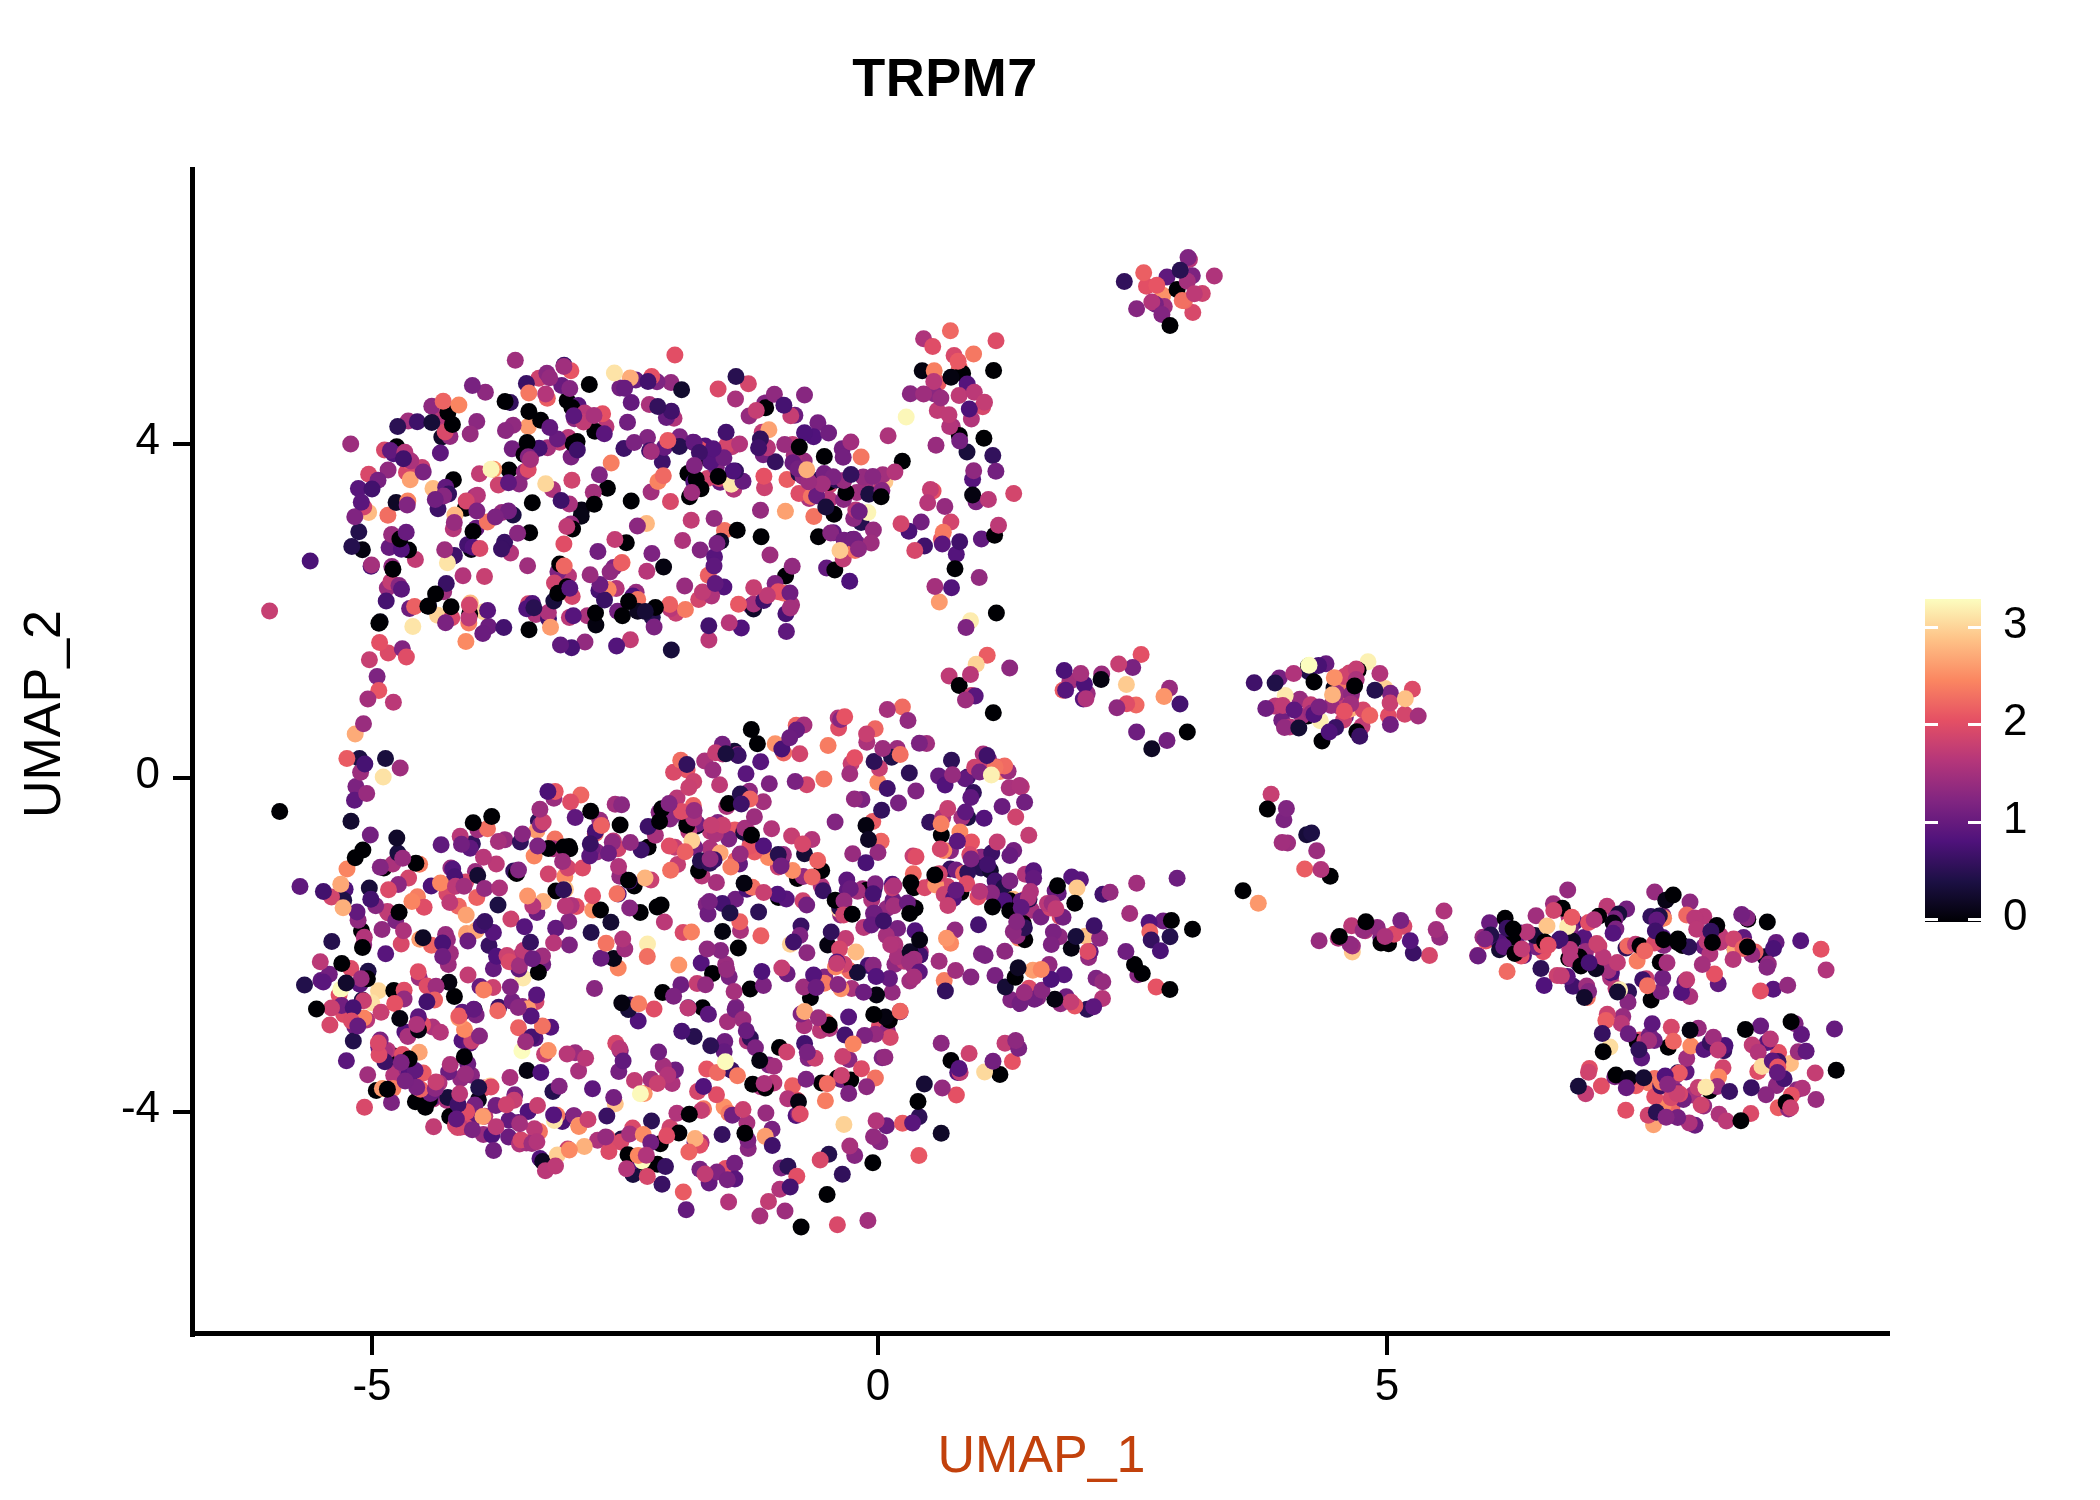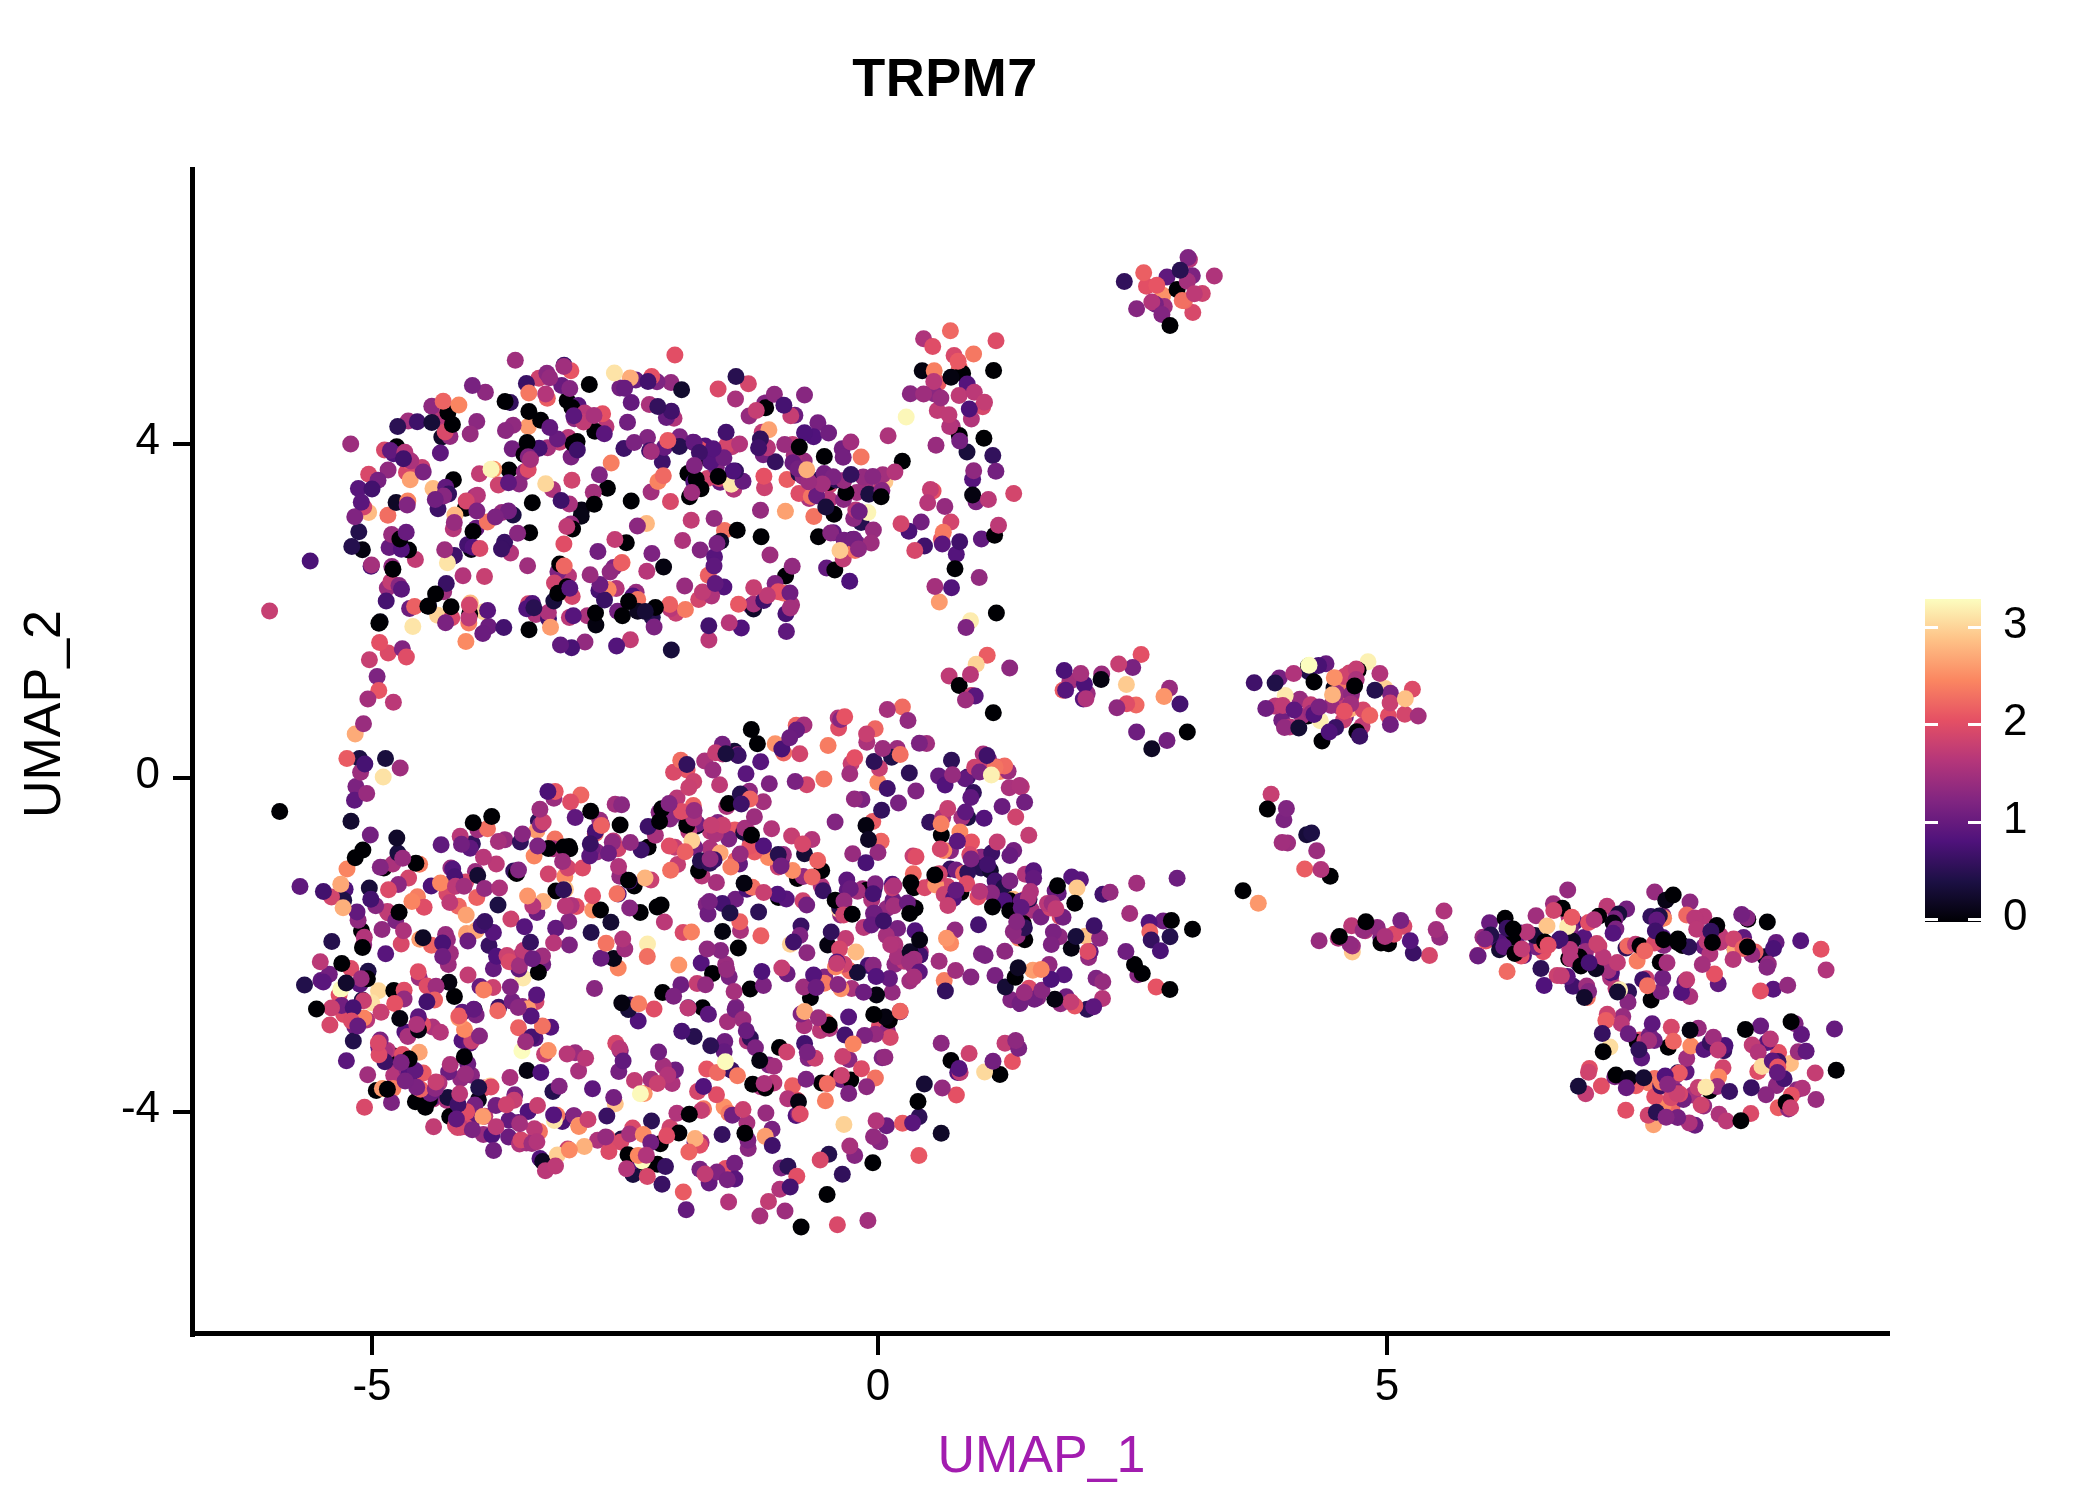--- a/index.html
+++ b/index.html
@@ -27,21 +27,21 @@
   .xtick{position:absolute;height:19px;width:4px;background:#000;top:1312px;}
   .xtick-lab{position:absolute;font-size:44px;color:#000;text-align:center;width:140px;top:1336px;}
 
   #ylab{
     position:absolute; left:-178px; top:660px; width:440px;
     transform:rotate(-90deg); transform-origin:center center;
     font-size:52px; text-align:center; color:#000;
   }
   #xlab{
     position:absolute; left:193px; top:1400px; width:1697px;
-    font-size:52px; text-align:center; color:#a21caf;
+    font-size:52px; text-align:center; color:#c2410c;
   }
 
   
   #legend{position:absolute;left:1925px;top:575px;width:160px;height:330px;}
   #cbar{position:absolute;left:0;top:0;width:56px;height:323px;}
   .cbtick{position:absolute;left:0;width:56px;height:3px;}
   .cbtick i{position:absolute;top:0;height:3px;width:13px;background:#fff;display:block;}
   .cbtick i.l{left:0;}
   .cbtick i.r{right:0;}
   .cblab{position:absolute;left:78px;font-size:44px;color:#000;line-height:1;}

